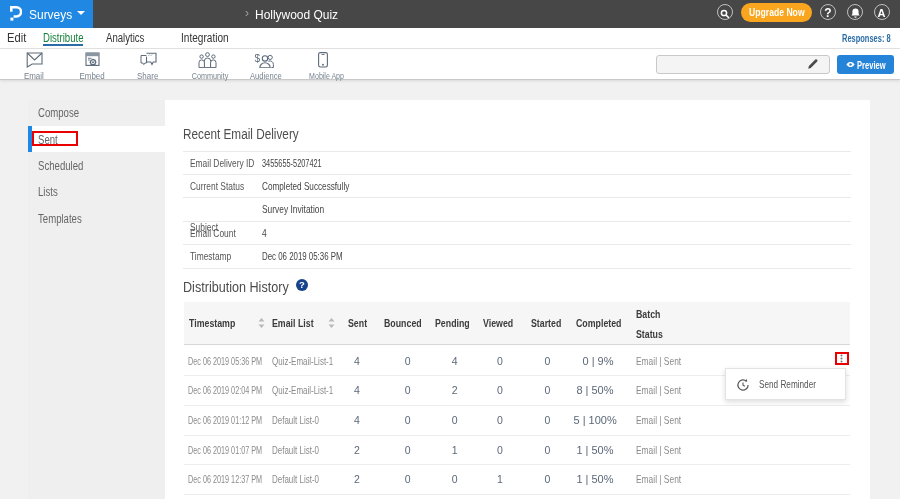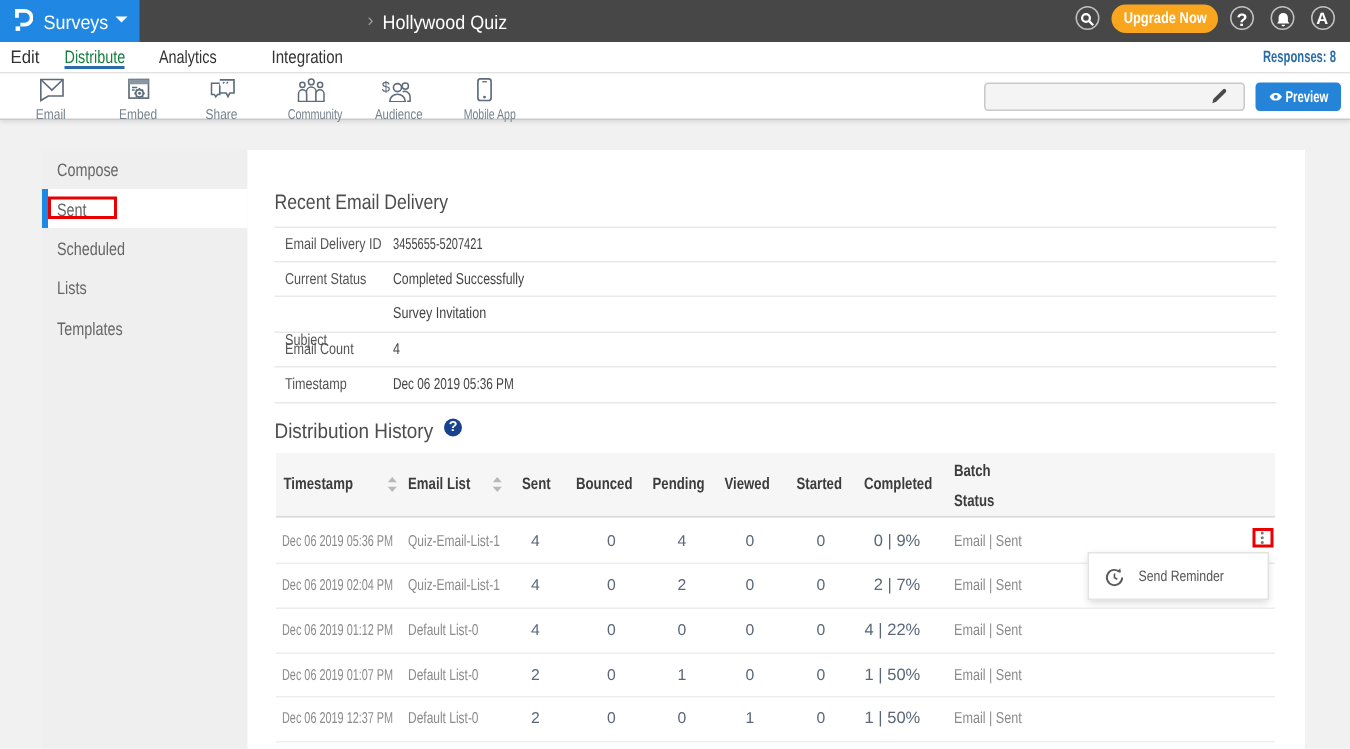--- a/index.html
+++ b/index.html
@@ -238,32 +238,32 @@
 <div class="cell" style="left:635.8px; top:354.5px;"><span class="t" style="transform:scaleX(0.80)">Email | Sent</span></div>
 <div class="rline" style="top:375.3px;"></div>
 
 <div class="cell" style="left:187.8px; top:384.4px;"><span class="t" style="transform:scaleX(0.69)">Dec 06 2019 02:04 PM</span></div>
 <div class="cell" style="left:272px; top:384.4px;"><span class="t" style="transform:scaleX(0.76)">Quiz-Email-List-1</span></div>
 <div class="num" style="left:354px; top:384.4px;">4</div>
 <div class="num" style="left:404.7px; top:384.4px;">0</div>
 <div class="num" style="left:451.7px; top:384.4px;">2</div>
 <div class="num" style="left:497px; top:384.4px;">0</div>
 <div class="num" style="left:544.4px; top:384.4px;">0</div>
-<div class="num" style="left:573.5px; top:384.4px; width:40px; text-align:right;"><span style="font-size:11px; white-space:nowrap;">2 | 7%</span></div>
+<div class="num" style="left:573.5px; top:384.4px; width:40px; text-align:right;"><span style="font-size:11px; white-space:nowrap;">8 | 50%</span></div>
 <div class="cell" style="left:635.8px; top:384.4px;"><span class="t" style="transform:scaleX(0.80)">Email | Sent</span></div>
 <div class="rline" style="top:404.8px;"></div>
 
 <div class="cell" style="left:187.8px; top:414.2px;"><span class="t" style="transform:scaleX(0.69)">Dec 06 2019 01:12 PM</span></div>
 <div class="cell" style="left:272px; top:414.2px;"><span class="t" style="transform:scaleX(0.76)">Default List-0</span></div>
 <div class="num" style="left:354px; top:414.2px;">4</div>
 <div class="num" style="left:404.7px; top:414.2px;">0</div>
 <div class="num" style="left:451.7px; top:414.2px;">0</div>
 <div class="num" style="left:497px; top:414.2px;">0</div>
 <div class="num" style="left:544.4px; top:414.2px;">0</div>
-<div class="num" style="left:573.5px; top:414.2px; width:40px; text-align:right;"><span style="font-size:11px; white-space:nowrap;">4 | 22%</span></div>
+<div class="num" style="left:573.5px; top:414.2px; width:40px; text-align:right;"><span style="font-size:11px; white-space:nowrap;">5 | 100%</span></div>
 <div class="cell" style="left:635.8px; top:414.2px;"><span class="t" style="transform:scaleX(0.80)">Email | Sent</span></div>
 <div class="rline" style="top:434.5px;"></div>
 
 <div class="cell" style="left:187.8px; top:443.7px;"><span class="t" style="transform:scaleX(0.69)">Dec 06 2019 01:07 PM</span></div>
 <div class="cell" style="left:272px; top:443.7px;"><span class="t" style="transform:scaleX(0.76)">Default List-0</span></div>
 <div class="num" style="left:354px; top:443.7px;">2</div>
 <div class="num" style="left:404.7px; top:443.7px;">0</div>
 <div class="num" style="left:451.7px; top:443.7px;">1</div>
 <div class="num" style="left:497px; top:443.7px;">0</div>
 <div class="num" style="left:544.4px; top:443.7px;">0</div>

